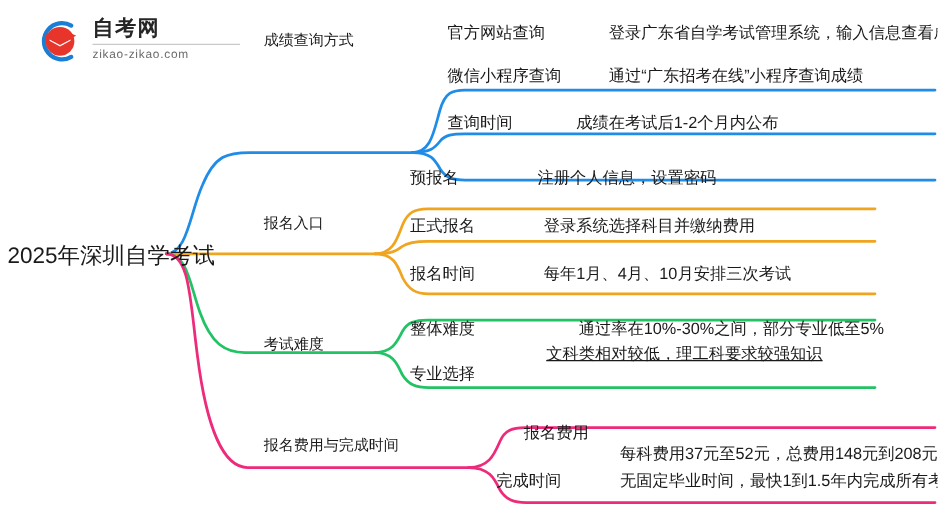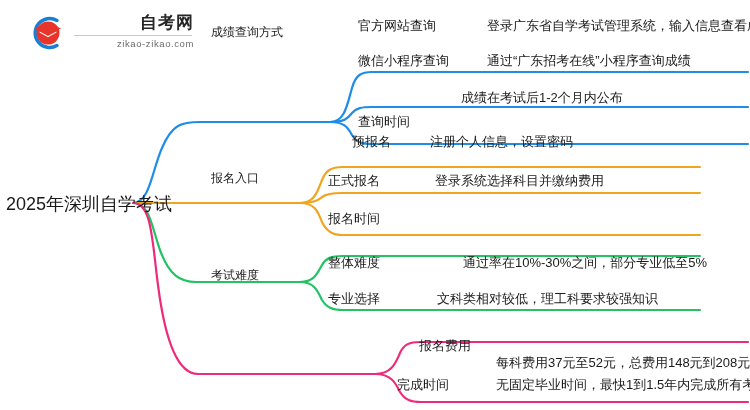--- a/index.html
+++ b/index.html
@@ -13,21 +13,20 @@
     position: relative;
     overflow: hidden;
     font-family: "Liberation Sans", "DejaVu Sans", sans-serif;
     color: #1a1a1a;
   }
   #mindmap-root {
     position: absolute;
     inset: 0;
     width: 651px;
     height: 410px;
-    text-align: right;
   }
   svg.connectors {
     position: absolute;
     left: 0;
     top: 0;
     width: 750px;
     height: 410px;
     pointer-events: none;
   }
   .node {
@@ -139,43 +138,45 @@
       <path d="M375 374 C 392 374, 396 362, 400 353 C 404 344, 410 342, 420 342 L 748 342"></path>
       <path d="M375 374 C 392 374, 396 384, 400 392 C 405 400, 411 402, 421 402 L 748 402"></path>
     </g>
   </svg>
 
   <div class="node root" style="left:6px; top:195px;">2025年深圳自学考试</div>
 
   <div class="node branch" style="left:211px; top:26px;">成绩查询方式</div>
   <div class="node branch" style="left:211px; top:172px;">报名入口</div>
   <div class="node branch" style="left:211px; top:269px;">考试难度</div>
+  <div class="node branch" style="left:211px; top:350px;">报名费用与完成时间</div>
 
   <div class="node leaf-label" style="left:358px; top:19px;">官方网站查询</div>
   <div class="node leaf-desc" style="left:487px; top:19px;">登录广东省自学考试管理系统，输入信息查看成绩</div>
 
   <div class="node leaf-label" style="left:358px; top:54px;">微信小程序查询</div>
   <div class="node leaf-desc" style="left:487px; top:54px;">通过“广东招考在线”小程序查询成绩</div>
 
-  <div class="node leaf-label" style="left:358px; top:91px;margin-top:24px;">查询时间</div>
+  <div class="node leaf-label" style="left:358px; top:91px;">查询时间</div>
   <div class="node leaf-desc" style="left:461px; top:91px;">成绩在考试后1-2个月内公布</div>
 
-  <div class="node leaf-label" style="left:328px; top:135px;margin-left:24px;">预报名</div>
+  <div class="node leaf-label" style="left:328px; top:135px;">预报名</div>
   <div class="node leaf-desc" style="left:430px; top:135px;">注册个人信息，设置密码</div>
 
   <div class="node leaf-label" style="left:328px; top:174px;">正式报名</div>
   <div class="node leaf-desc" style="left:435px; top:174px;">登录系统选择科目并缴纳费用</div>
 
   <div class="node leaf-label" style="left:328px; top:212px;">报名时间</div>
+  <div class="node leaf-desc" style="left:435px; top:212px;">每年1月、4月、10月安排三次考试</div>
 
   <div class="node leaf-label" style="left:328px; top:256px;">整体难度</div>
   <div class="node leaf-desc" style="left:463px; top:256px;">通过率在10%-30%之间，部分专业低至5%</div>
 
   <div class="node leaf-label" style="left:328px; top:292px;">专业选择</div>
-  <div class="node leaf-desc" style="left:437px; top:292px;">文科类相对较低，理工科要求较强知识</div>
+  <div class="node leaf-desc" style="left:437px; top:276px;text-decoration:underline;">文科类相对较低，理工科要求较强知识</div>
 
   <div class="node leaf-label" style="left:419px; top:340px;font-family:Liberation Mono, monospace;">报名费用</div>
   <div class="node leaf-desc" style="left:496px; top:356px;">每科费用37元至52元，总费用148元到208元</div>
 
   <div class="node leaf-label" style="left:397px; top:378px;">完成时间</div>
   <div class="node leaf-desc" style="left:496px; top:378px;">无固定毕业时间，最快1到1.5年内完成所有考试</div>
 
 </div>
 
 </body></html>

